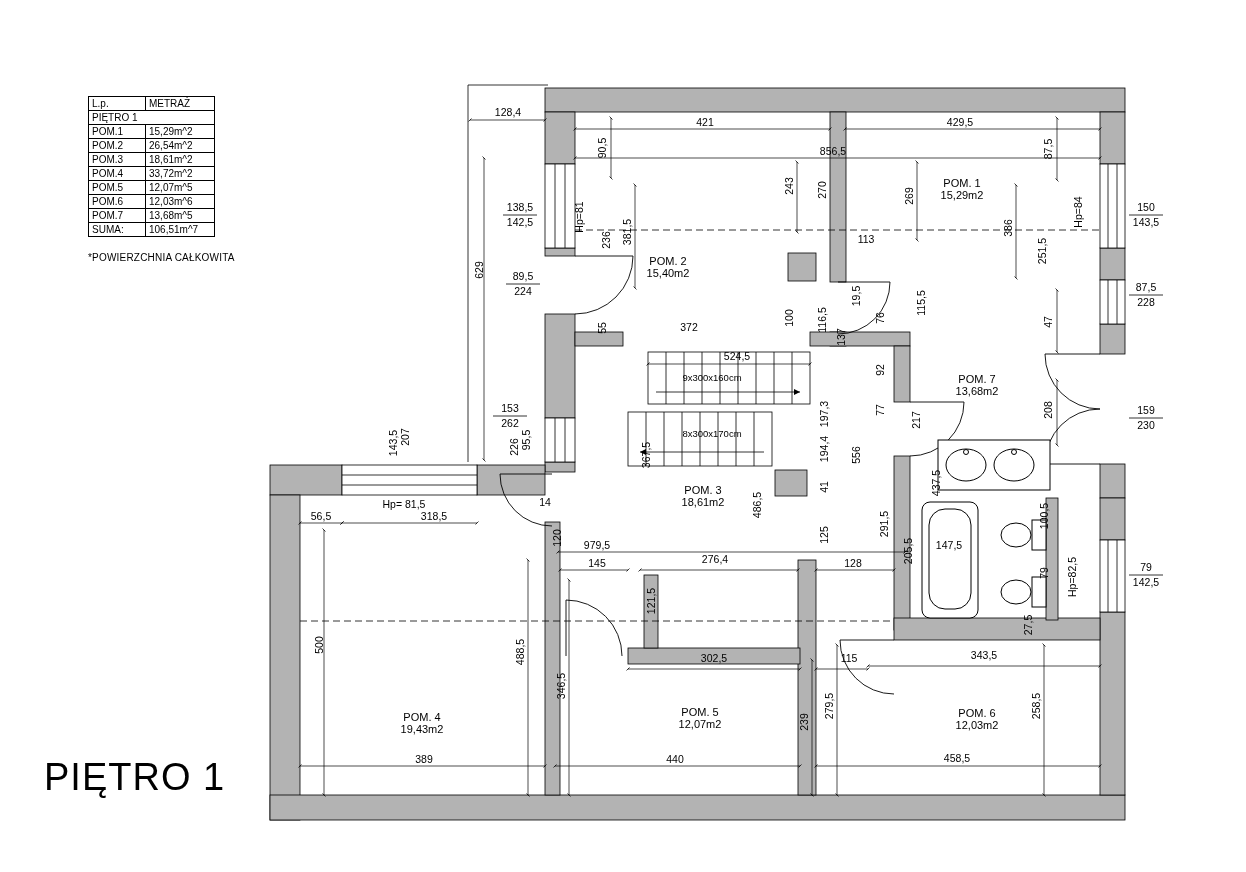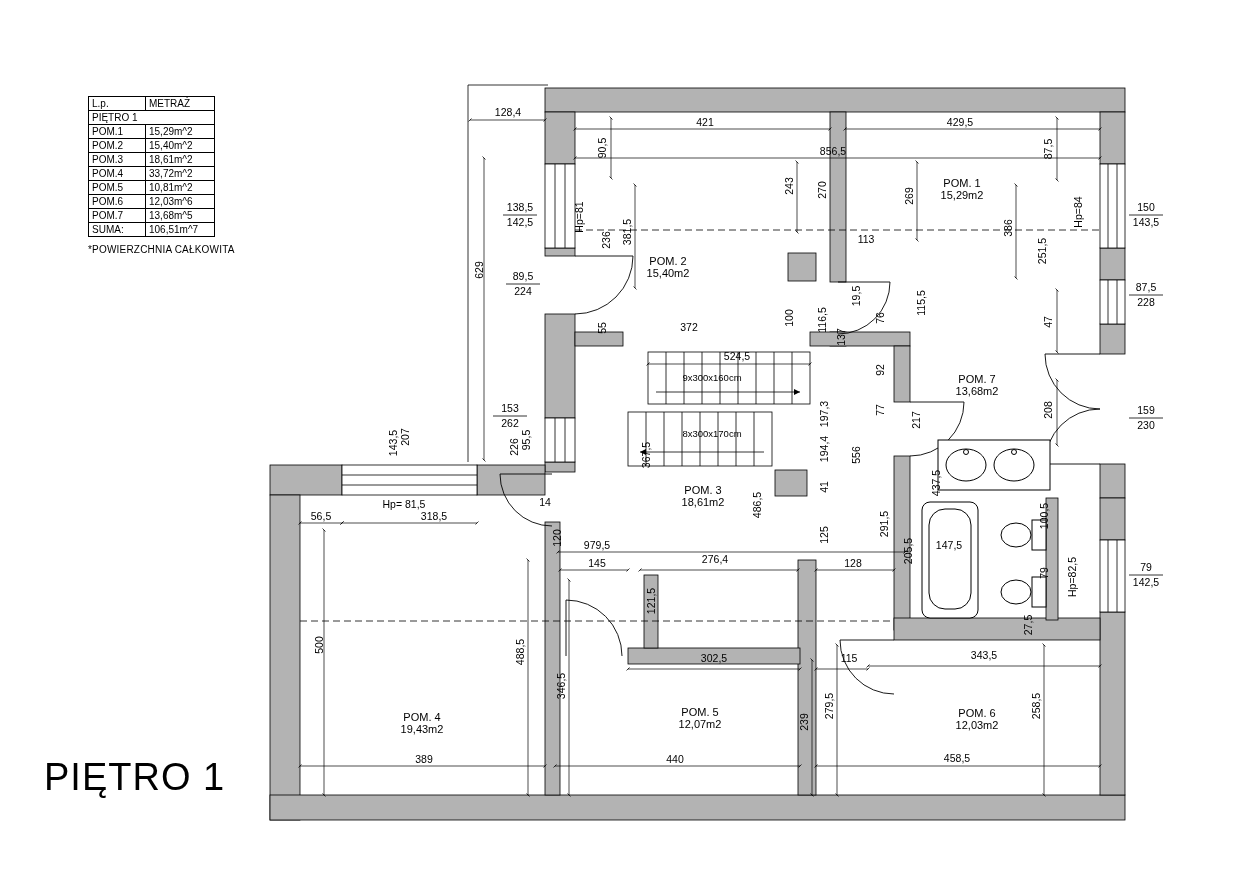--- a/index.html
+++ b/index.html
@@ -3,21 +3,21 @@
 <meta charset="utf-8">
 <style>
   html,body{margin:0;padding:0;background:#fff;}
   body{width:1246px;height:872px;position:relative;font-family:"Liberation Sans",sans-serif;color:#000;overflow:hidden;}
   #plan{position:absolute;left:0;top:0;}
   .legend{position:absolute;left:88px;top:96px;}
   .legend table{border-collapse:collapse;font-size:10px;}
   .legend td,.legend th{border:1px solid #000;padding:0 3px;height:13px;font-weight:normal;text-align:left;white-space:nowrap;}
   .legend .c1{width:50px;}
   .legend .c2{width:62px;}
-  .footnote{font-size:10px;margin-top:7px;letter-spacing:0.2px;}
+  .footnote{font-size:10px;margin-top:15px;letter-spacing:0.2px;}
   .title{position:absolute;left:44px;top:756px;font-size:38px;letter-spacing:1px;}
   
   .wall{fill:var(--wall,#b3b3b3);stroke:#000;stroke-width:0.8;}
   .win{fill:#fff;stroke:#000;stroke-width:0.8;}
   .thin{stroke:#000;stroke-width:0.8;fill:none;}
   .dimline{stroke:#000;stroke-width:0.7;marker-start:url(#tick);marker-end:url(#tick);}
   .dash{stroke:#000;stroke-width:0.8;stroke-dasharray:7 4;fill:none;}
   .door{stroke:#000;stroke-width:0.9;fill:none;}
   .fix{fill:#fff;stroke:#000;stroke-width:1;}
   text.dim{font-size:10.5px;text-anchor:middle;fill:#000;font-family:"Liberation Sans",sans-serif;}
@@ -284,33 +284,33 @@
     </tr>
     <tr>
       <td colspan="2">PIĘTRO 1</td>
     </tr>
     <tr>
       <td>POM.1</td>
       <td>15,29m^2</td>
     </tr>
     <tr>
       <td>POM.2</td>
-      <td>15,40m^2</td>
+      <td>26,54m^2</td>
     </tr>
     <tr>
       <td>POM.3</td>
       <td>18,61m^2</td>
     </tr>
     <tr>
       <td>POM.4</td>
       <td>33,72m^2</td>
     </tr>
     <tr>
       <td>POM.5</td>
-      <td>10,81m^2</td>
+      <td>12,07m^5</td>
     </tr>
     <tr>
       <td>POM.6</td>
       <td>12,03m^6</td>
     </tr>
     <tr>
       <td>POM.7</td>
       <td>13,68m^5</td>
     </tr>
     <tr>

